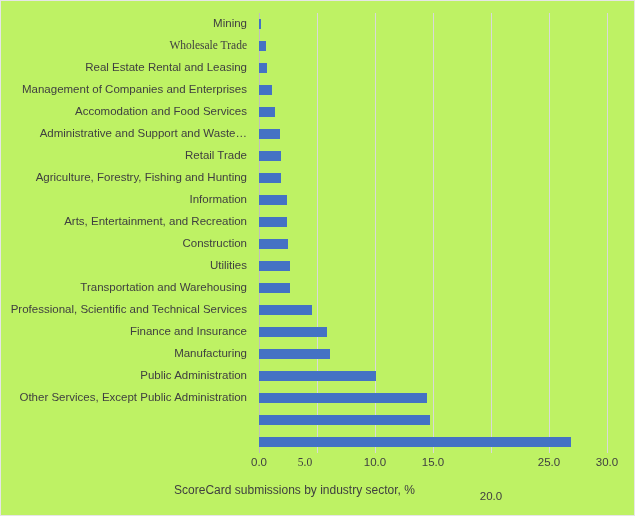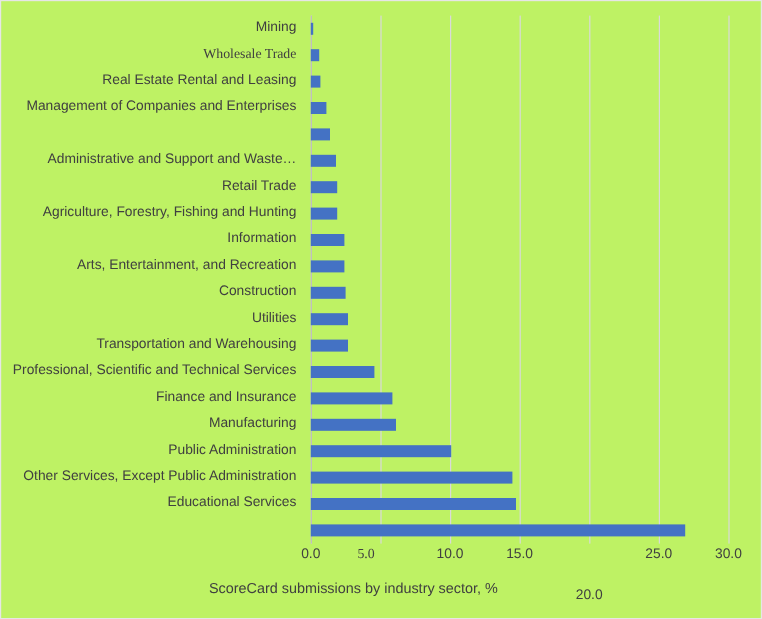--- a/index.html
+++ b/index.html
@@ -114,34 +114,34 @@
 </head>
 <body>
 
 <div id="chart-root">
 
   <div class="cat-labels">
       <div class="cat-label" style="top: 4px; right: 6px;">Mining</div>
       <div class="cat-label" style="top: 26px; right: 6px; font-family: Liberation Serif, serif;">Wholesale Trade</div>
       <div class="cat-label" style="top: 48px; right: 6px;">Real Estate Rental and Leasing</div>
       <div class="cat-label" style="top: 70px; right: 6px;">Management of Companies and Enterprises</div>
+      <div class="cat-label" style="top: 92px; right: 6px;">Accomodation and Food Services</div>
       <div class="cat-label" style="top: 114px; right: 6px;">Administrative and Support and Waste…</div>
       <div class="cat-label" style="top: 136px; right: 6px;">Retail Trade</div>
       <div class="cat-label" style="top: 158px; right: 6px;">Agriculture, Forestry, Fishing and Hunting</div>
       <div class="cat-label" style="top: 180px; right: 6px;">Information</div>
       <div class="cat-label" style="top: 202px; right: 6px;">Arts, Entertainment, and Recreation</div>
       <div class="cat-label" style="top: 224px; right: 6px;">Construction</div>
       <div class="cat-label" style="top: 246px; right: 6px;">Utilities</div>
       <div class="cat-label" style="top: 268px; right: 6px;">Transportation and Warehousing</div>
       <div class="cat-label" style="top: 290px; right: 6px;">Professional, Scientific and Technical Services</div>
       <div class="cat-label" style="top: 312px; right: 6px;">Finance and Insurance</div>
       <div class="cat-label" style="top: 334px; right: 6px; text-align: right;">Manufacturing</div>
       <div class="cat-label" style="top: 356px; right: 6px;">Public Administration</div>
       <div class="cat-label" style="top: 378px; right: 6px;">Other Services, Except Public Administration</div>
-      <div class="cat-label" style="top: 400px; right: 6px;">Educational Services</div>
     </div>
 
   <div class="plot-area">
     <div class="gridlines">
         <div class="gridline" style="left: 0px;"></div>
         <div class="gridline" style="left: 58px;"></div>
         <div class="gridline" style="left: 116px;"></div>
         <div class="gridline" style="left: 174px;"></div>
         <div class="gridline" style="left: 232px;"></div>
         <div class="gridline" style="left: 290px;"></div>

